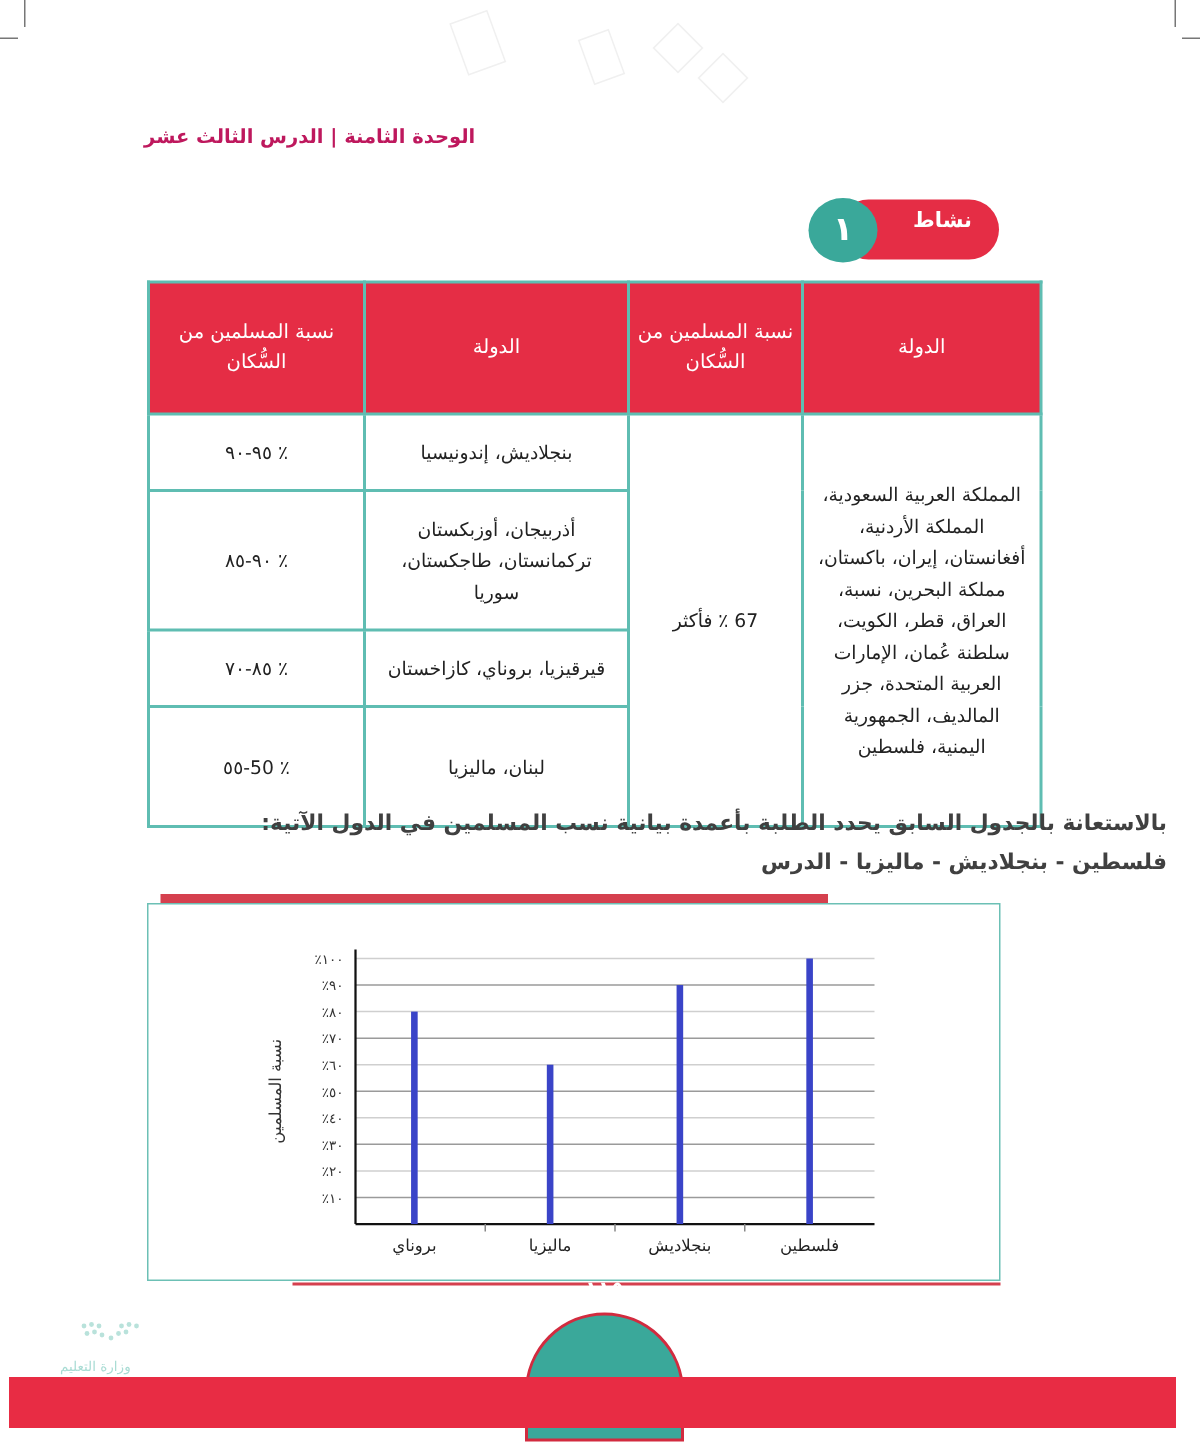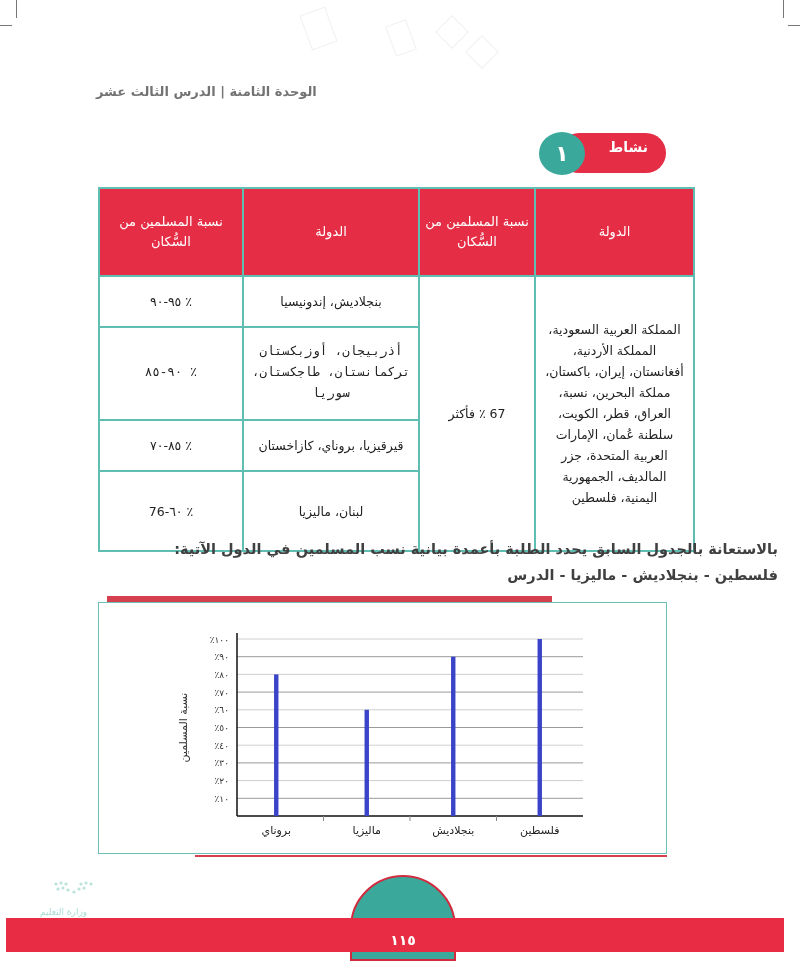--- a/index.html
+++ b/index.html
@@ -7,21 +7,21 @@
     width: 800px; height: 962px; position: relative; overflow: hidden;
     background: #ffffff;
     font-family: "DejaVu Sans", sans-serif;
   }
   .crop { position: absolute; background: #777; }
   .deco { position: absolute; border: 1.5px solid #f0f0f0; transform: rotate(-20deg); }
   .deco-d { position: absolute; border: 1.5px solid #f0f0f0; transform: rotate(45deg); }
 
   #header-title {
     position: absolute; top: 84px; left: 96px;
-    color: #737373; font-size: 13px; font-weight: bold; direction: rtl;
+    color: #be185d; font-size: 13px; font-weight: bold; direction: rtl;
   }
   #activity-badge {
     position: absolute; top: 132px; left: 539px; width: 127px; height: 43px;
   }
   #activity-badge .pill {
     position: absolute; left: 20px; top: 1px; width: 107px; height: 40px;
     background: #e52d45; border-radius: 21px;
   }
   #activity-badge .pill span {
     position: absolute; right: 18px; top: 6px; color: #fff;
@@ -55,21 +55,21 @@
   }
   #chart-svg { position: absolute; left: 0; top: 0; }
   #redbar2 { position: absolute; left: 195px; top: 855px; width: 472px; height: 2px; background: #d5404e; }
 
   #footer-bar { position: absolute; left: 6px; top: 918px; width: 778px; height: 34px; background: #e82c44; }
   #page-num-half {
     position: absolute; left: 350px; top: 875px; width: 106px; height: 86px;
     background: #3aa89a; border: 2px solid #d22b3f; border-radius: 53px 53px 0 0; box-sizing: border-box;
   }
   #page-num {
-    position: absolute; left: 350px; top: 932px; width: 106px; text-align: center;
+    position: absolute; left: 350px; top: 852px; width: 106px; text-align: center;
     color: #fff; font-size: 14px; font-weight: bold;
   }
   #ministry-logo { position: absolute; left: 36px; top: 878px; }
   #ministry-name { position: absolute; left: 28px; top: 907px; color: #a9dcd4; font-size: 9px; margin-left: 12px; }
 </style>
 </head>
 <body>
 
 <div class="crop" style="left:16px;top:0;width:1px;height:18px;"></div>
 <div class="crop" style="left:0;top:25px;width:12px;height:1px;"></div>
@@ -99,31 +99,31 @@
       <th>نسبة المسلمين من السُّكان</th>
     </tr>
   </thead>
   <tbody>
     <tr style="height:35px;">
       <td rowspan="4">المملكة العربية السعودية، المملكة الأردنية، أفغانستان، إيران، باكستان، مملكة البحرين، نسبة، العراق، قطر، الكويت، سلطنة عُمان، الإمارات العربية المتحدة، جزر المالديف، الجمهورية اليمنية، فلسطين</td>
       <td rowspan="4">67 ٪ فأكثر</td>
       <td>بنجلاديش، إندونيسيا</td>
       <td>٪ ٩٥-٩٠</td>
     </tr>
-    <tr style="height:86px;font-family:Liberation Mono, monospace;">
+    <tr style="height:86px;">
       <td>أذربيجان، أوزبكستان تركمانستان، طاجكستان، سوريا</td>
       <td>٪ ٩٠-٨٥</td>
     </tr>
     <tr style="height:44px;">
       <td>قيرقيزيا، بروناي، كازاخستان</td>
       <td>٪ ٨٥-٧٠</td>
     </tr>
     <tr style="height:80px;">
       <td>لبنان، ماليزيا</td>
-      <td>٪ ٦٠-76</td>
+      <td>٪ 50-٥٥</td>
     </tr>
   </tbody>
 </table>
 
 <div class="instr" style="top:541px;">بالاستعانة بالجدول السابق يحدد الطلبة بأعمدة بيانية نسب المسلمين في الدول الآتية:</div>
 <div class="instr" style="top:567px;">فلسطين - بنجلاديش - ماليزيا - الدرس</div>
 
 <div id="redbar"></div>
 <div id="chart-frame">
   <svg id="chart-svg" width="569" height="252">

